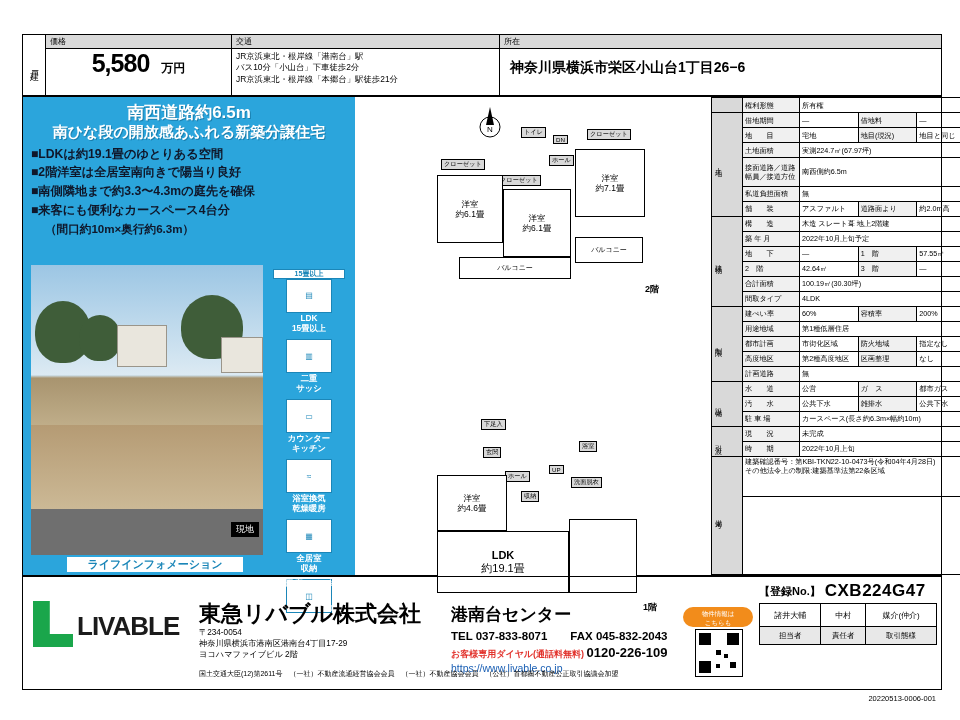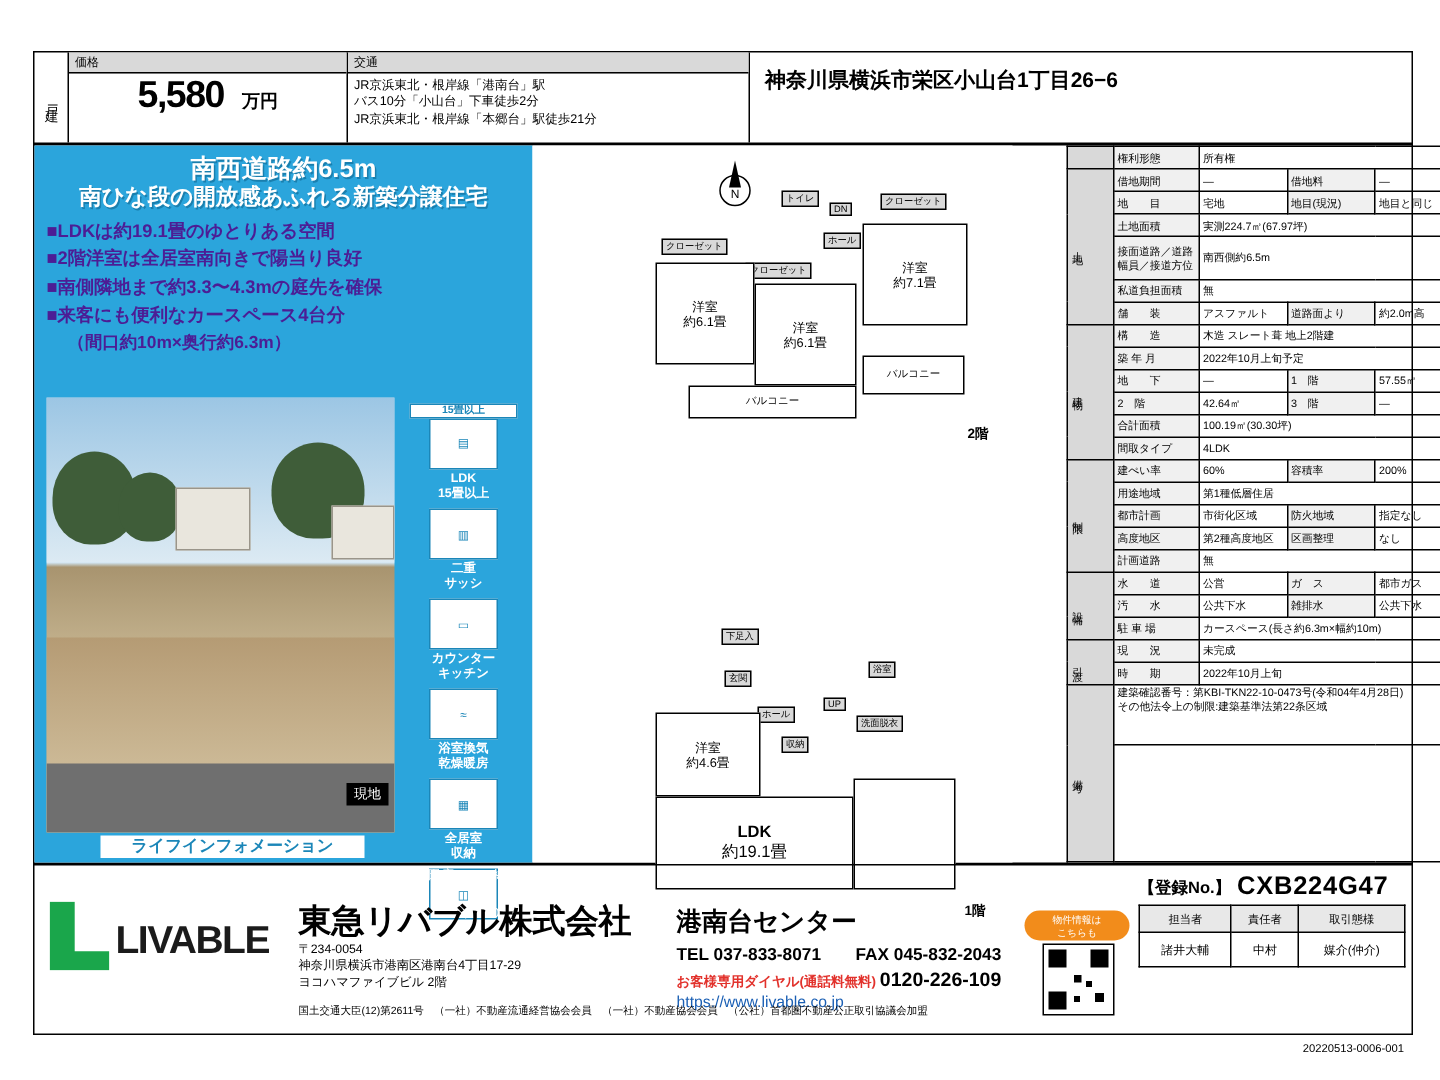--- a/index.html
+++ b/index.html
@@ -19,21 +19,21 @@
   .access-body{padding:2px 4px;font-size:8.4px;line-height:1.35;}
   .addr-col{flex:1;}
   .addr-body{display:flex;align-items:center;height:38px;padding-left:10px;font-size:14px;font-weight:bold;}
   
   .main{position:absolute;left:22px;top:96px;width:918px;height:478px;border:1px solid #000;}
   
   .leftpanel{position:absolute;left:0;top:0;width:332px;height:100%;background:#2ba5dc;}
   .catch{padding:6px 4px 2px 4px;text-align:center;color:#fff;font-weight:bold;text-shadow:1px 1px 0 #1a7fae;}
   .catch .l1{font-size:17px;line-height:1.15;}
   .catch .l2{font-size:15px;line-height:1.2;}
-  .bullets{margin:2px 0 0 8px;color:#4c1d95;font-weight:bold;font-size:12.2px;line-height:1.55;}
+  .bullets{margin:2px 0 0 8px;color:#0f172a;font-weight:bold;font-size:12.2px;line-height:1.55;}
   .bullets div{white-space:nowrap;}
   .bullets .ind{padding-left:14px;font-size:11.6px;}
   .photo{position:absolute;left:8px;top:168px;width:232px;height:290px;background:linear-gradient(#b9d7ea 0%,#cfe3ef 38%,#a8946f 39%,#c9b894 62%,#b5a183 100%);overflow:hidden;}
   .ph-sky{position:absolute;left:0;top:0;width:100%;height:38%;background:linear-gradient(#9cc6e4,#dceaf3);}
   .ph-tree{position:absolute;background:#3f5d39;border-radius:50% 50% 45% 45%;}
   .ph-house{position:absolute;background:#e9e6dd;border:1px solid #9a958a;}
   .ph-ground{position:absolute;left:0;top:55%;width:100%;height:45%;background:linear-gradient(#b59b74,#d8c9a8);}
   .ph-road{position:absolute;left:0;bottom:0;width:100%;height:16%;background:#6f6f6f;}
   .ph-label{position:absolute;right:4px;bottom:18px;background:#000;color:#fff;font-size:9px;padding:1px 5px;}
   
@@ -107,20 +107,21 @@
     <div class="col access-col">
       <div class="colhead">交通</div>
       <div class="access-body">
         <div>JR京浜東北・根岸線「港南台」駅</div>
         <div>バス10分「小山台」下車徒歩2分</div>
         <div>JR京浜東北・根岸線「本郷台」駅徒歩21分</div>
       </div>
     </div>
 
     <div class="col addr-col">
+      <div class="colhead">所在</div>
       <div class="addr-body">神奈川県横浜市栄区小山台1丁目26−6</div>
     </div>
   </div>
 
   <div class="main">
 
     <div class="leftpanel">
       <div class="catch">
         <div class="l1">南西道路約6.5m</div>
         <div class="l2">南ひな段の開放感あふれる新築分譲住宅</div>
@@ -435,27 +436,27 @@
     </div>
 
     <div class="regbox">
       <span>【登録No.】</span>
       <span class="regno">CXB224G47</span>
     </div>
 
     <table class="stafftab">
       <tbody>
           <tr>
+        <td>諸井大輔</td>
+        <td>中村</td>
+        <td>媒介(仲介)</td>
+      </tr>
+      <tr>
         <td class="hd">担当者</td>
         <td class="hd">責任者</td>
         <td class="hd">取引態様</td>
       </tr>
-      <tr>
-        <td>諸井大輔</td>
-        <td>中村</td>
-        <td>媒介(仲介)</td>
-      </tr>
     </tbody>
       </table>
   </div>
 
   <div class="docid">20220513-0006-001</div>
 </div>
 
 </body></html>

